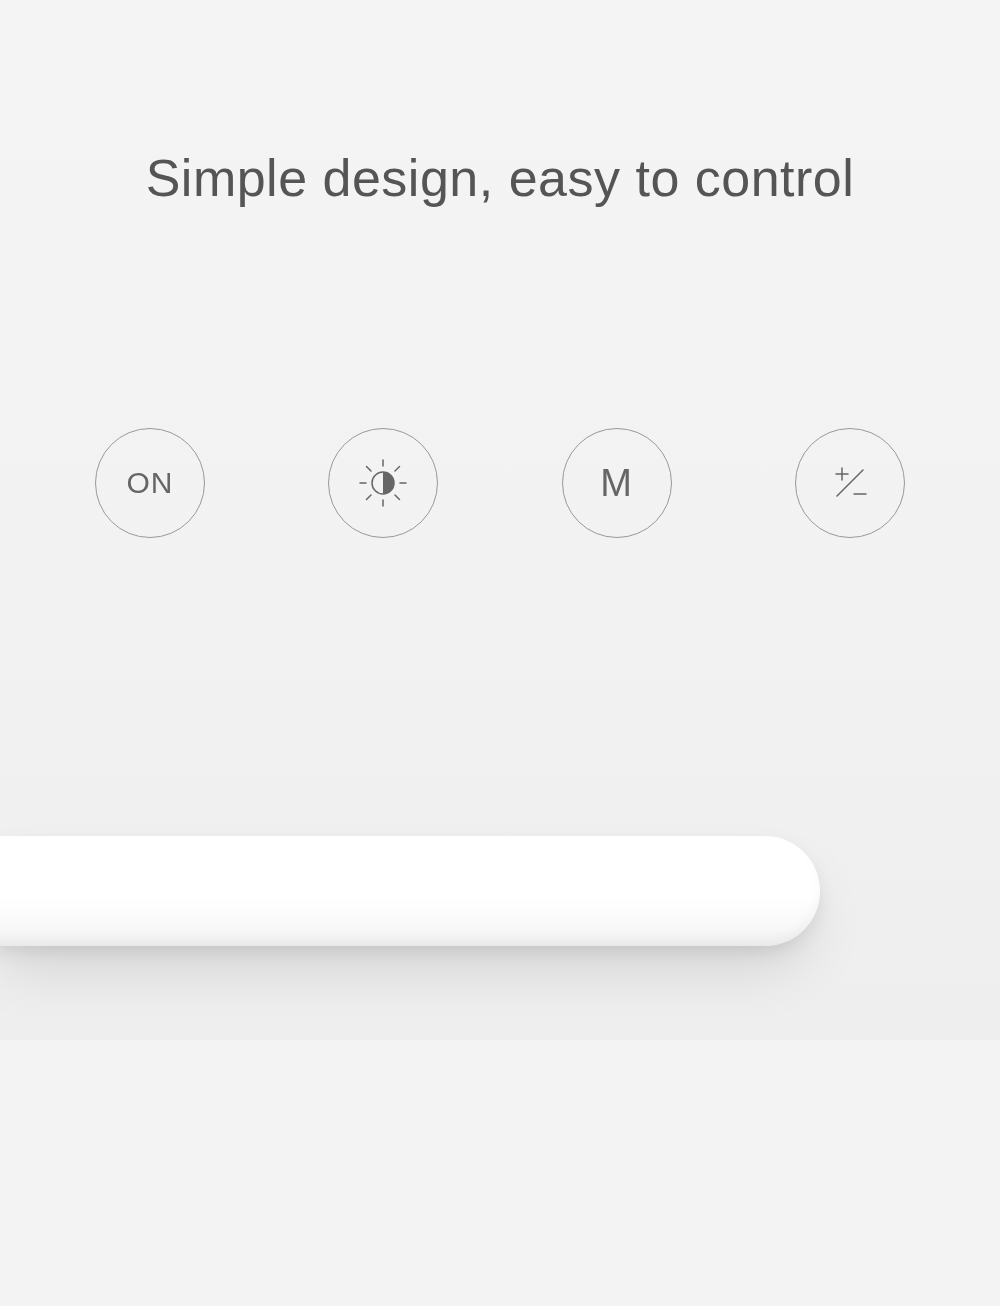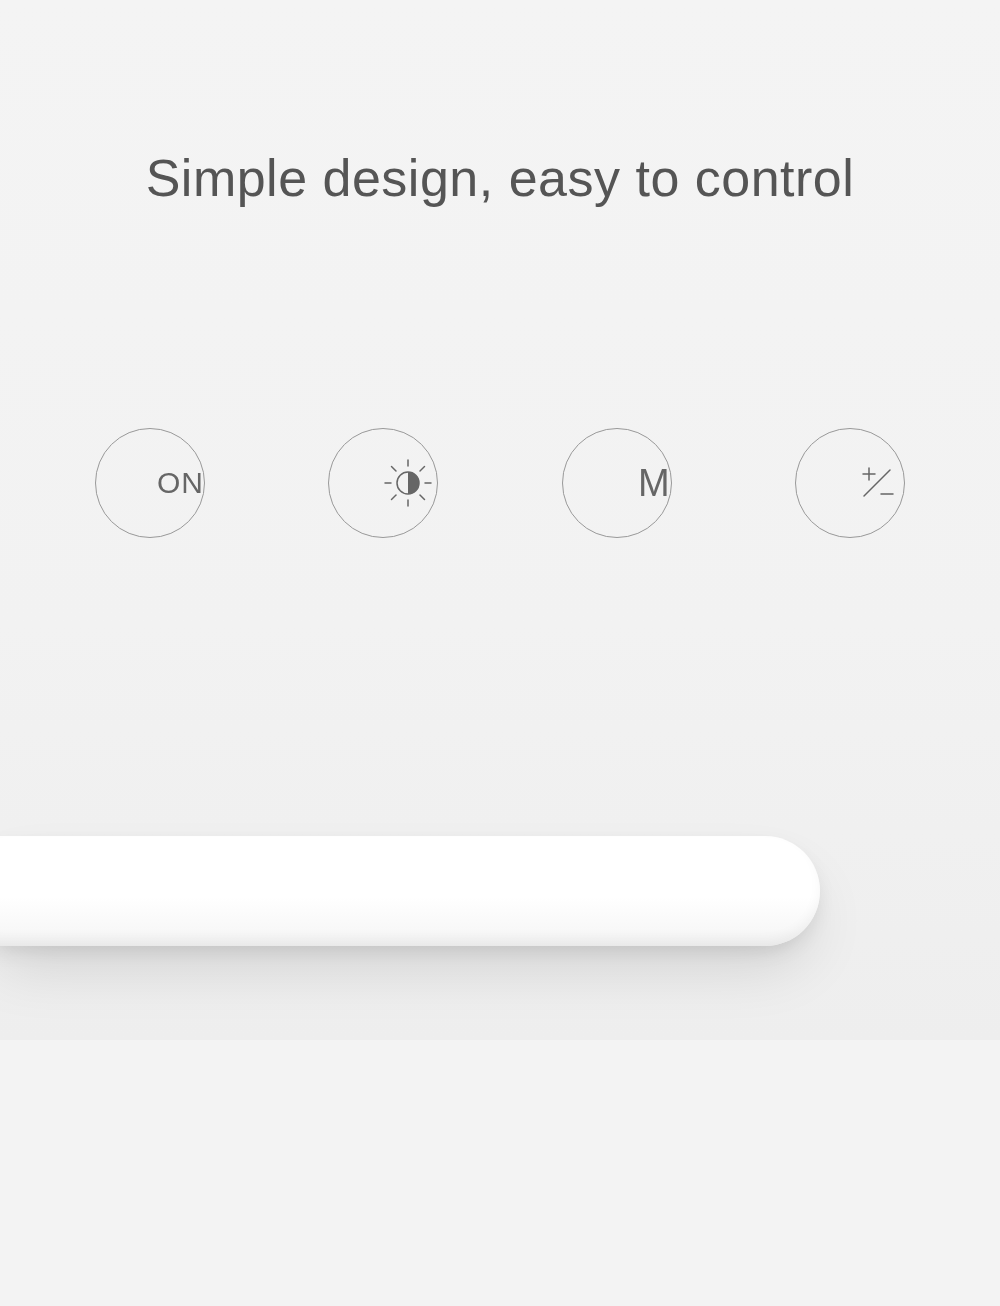--- a/index.html
+++ b/index.html
@@ -37,21 +37,21 @@
     justify-content: space-between;
     align-items: center;
   }
   .circ {
     width: 108px;
     height: 108px;
     border: 1px solid #999;
     border-radius: 50%;
     display: flex;
     align-items: center;
-    justify-content: flex-end;
+    justify-content: center;
     color: #666;
     font-weight: 300;
     font-size: 30px;
     letter-spacing: 1px;
   }
   .circ.mode {
     font-size: 38px;
   }
   .circ svg { display: block; }
 

